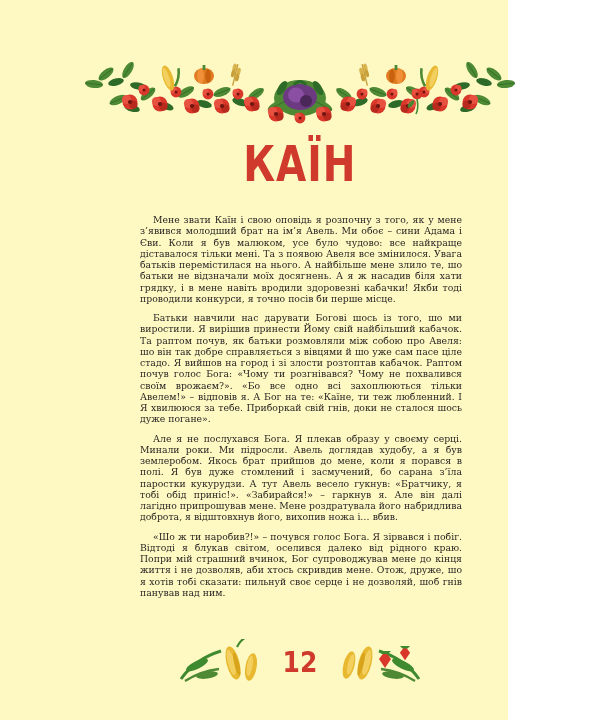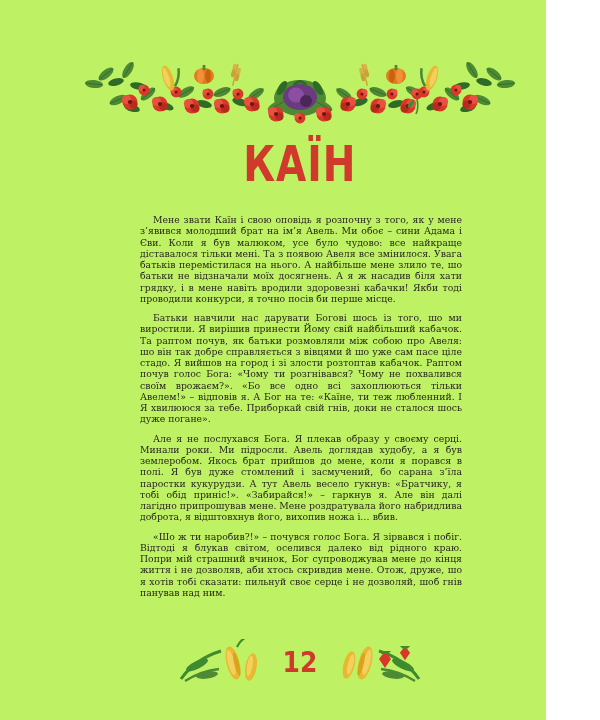--- a/index.html
+++ b/index.html
@@ -6,22 +6,21 @@
   body {
     width:600px; height:720px;
     background:#ffffff;
     font-family:"DejaVu Serif", serif;
     overflow:hidden;
     position:relative;
   }
   .page {
     position:absolute; inset:0;
     width:508px; height:720px;
-    background:#bef264;
-    padding-left:38px;
+    background:#fef9c3;
   }
 
   
   .top-ornament {
     position:absolute;
     left:0; top:42px;
     width:600px; height:100px;
   }
   .top-ornament svg { display:block; }
 

